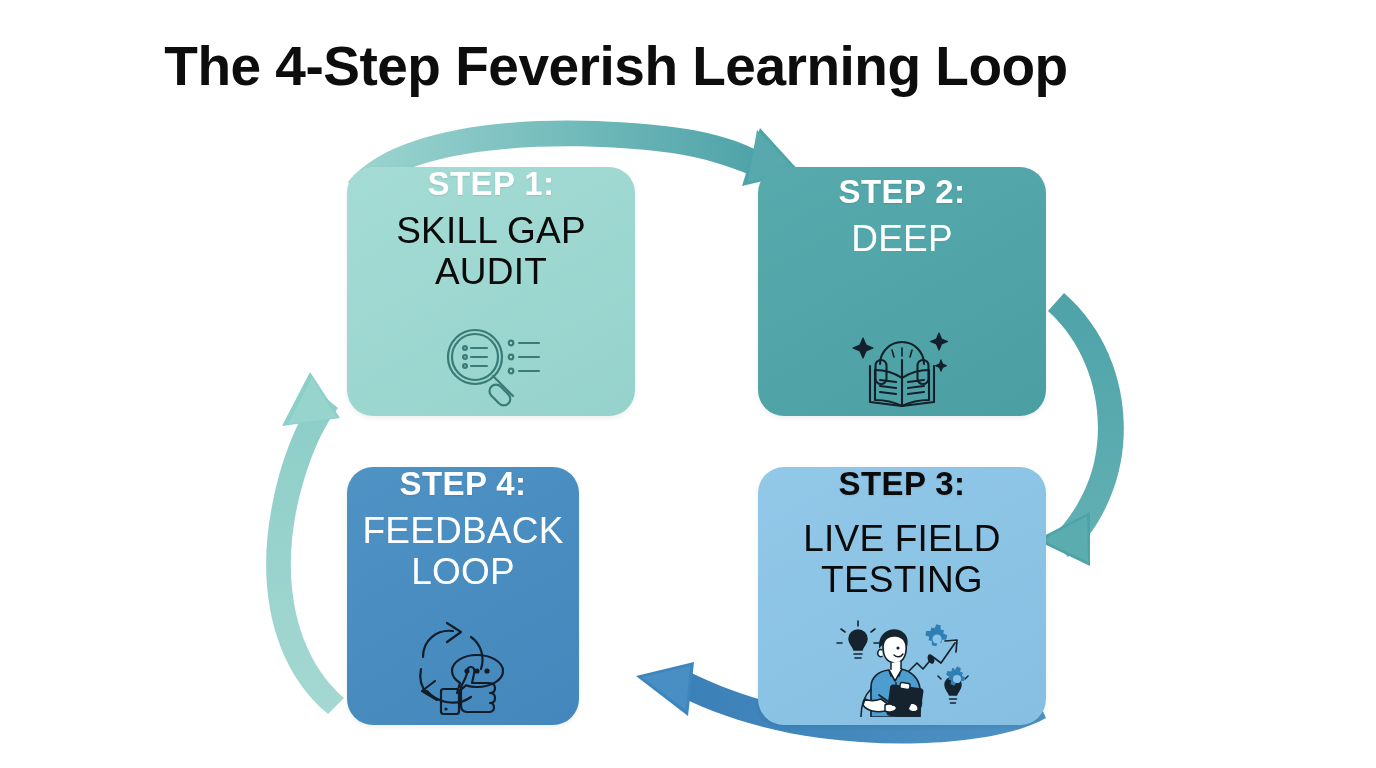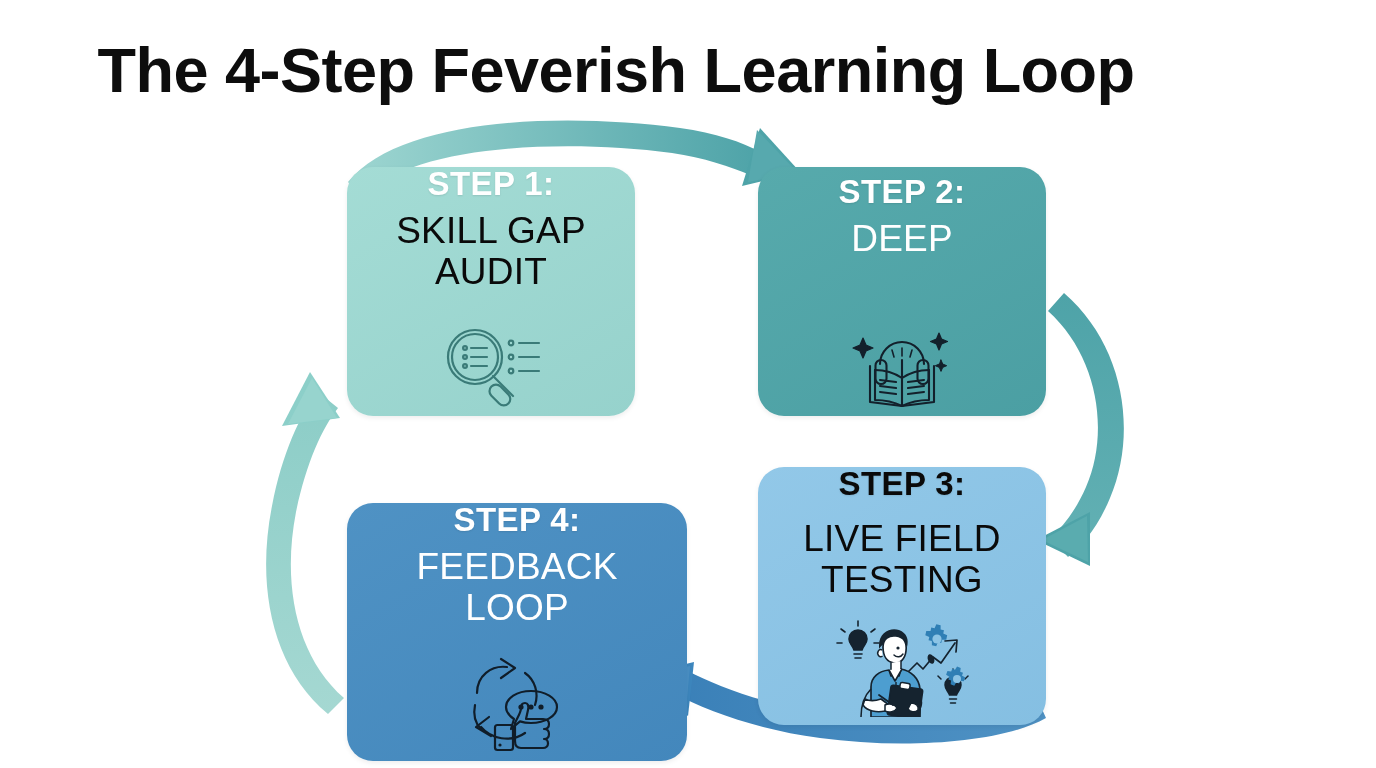--- a/index.html
+++ b/index.html
@@ -21,21 +21,21 @@
   }
 
   
   #title {
     position: absolute;
     top: 36px;
     left: 0;
     width: 1232px;
     text-align: center;
     font-family: "Liberation Sans", sans-serif;
-    font-size: 63px;
+    font-size: 55px;
     font-weight: bold;
     letter-spacing: -0.5px;
     color: #0d0d0d;
     line-height: 1.1;
     white-space: nowrap;
   }
 
   
   #arrows {
     position: absolute;
@@ -104,23 +104,22 @@
   #box-step3 {
     left: 758px; top: 467px; width: 288px; height: 258px;
     background: linear-gradient(150deg, #92c8e8 0%, #85bfe2 100%);
     gap: 8px;
   }
   #box-step3 .step-label { color: #0a0a0a; }
   #box-step3 .step-title { color: #0a0a0a; }
 
   
   #box-step4 {
-    left: 347px; top: 467px; width: 340px; height: 258px;
+    left: 347px; top: 467px; width: 232px; height: 258px;
     background: linear-gradient(150deg, #4f92c4 0%, #4387bc 100%);
-    margin-top: 36px;
   }
   #box-step4 .step-label { color: #ffffff; }
   #box-step4 .step-title { color: #ffffff; }
 
   .icon-svg { display: block; }
 </style>
 </head>
 <body>
 
 <div id="canvas">

